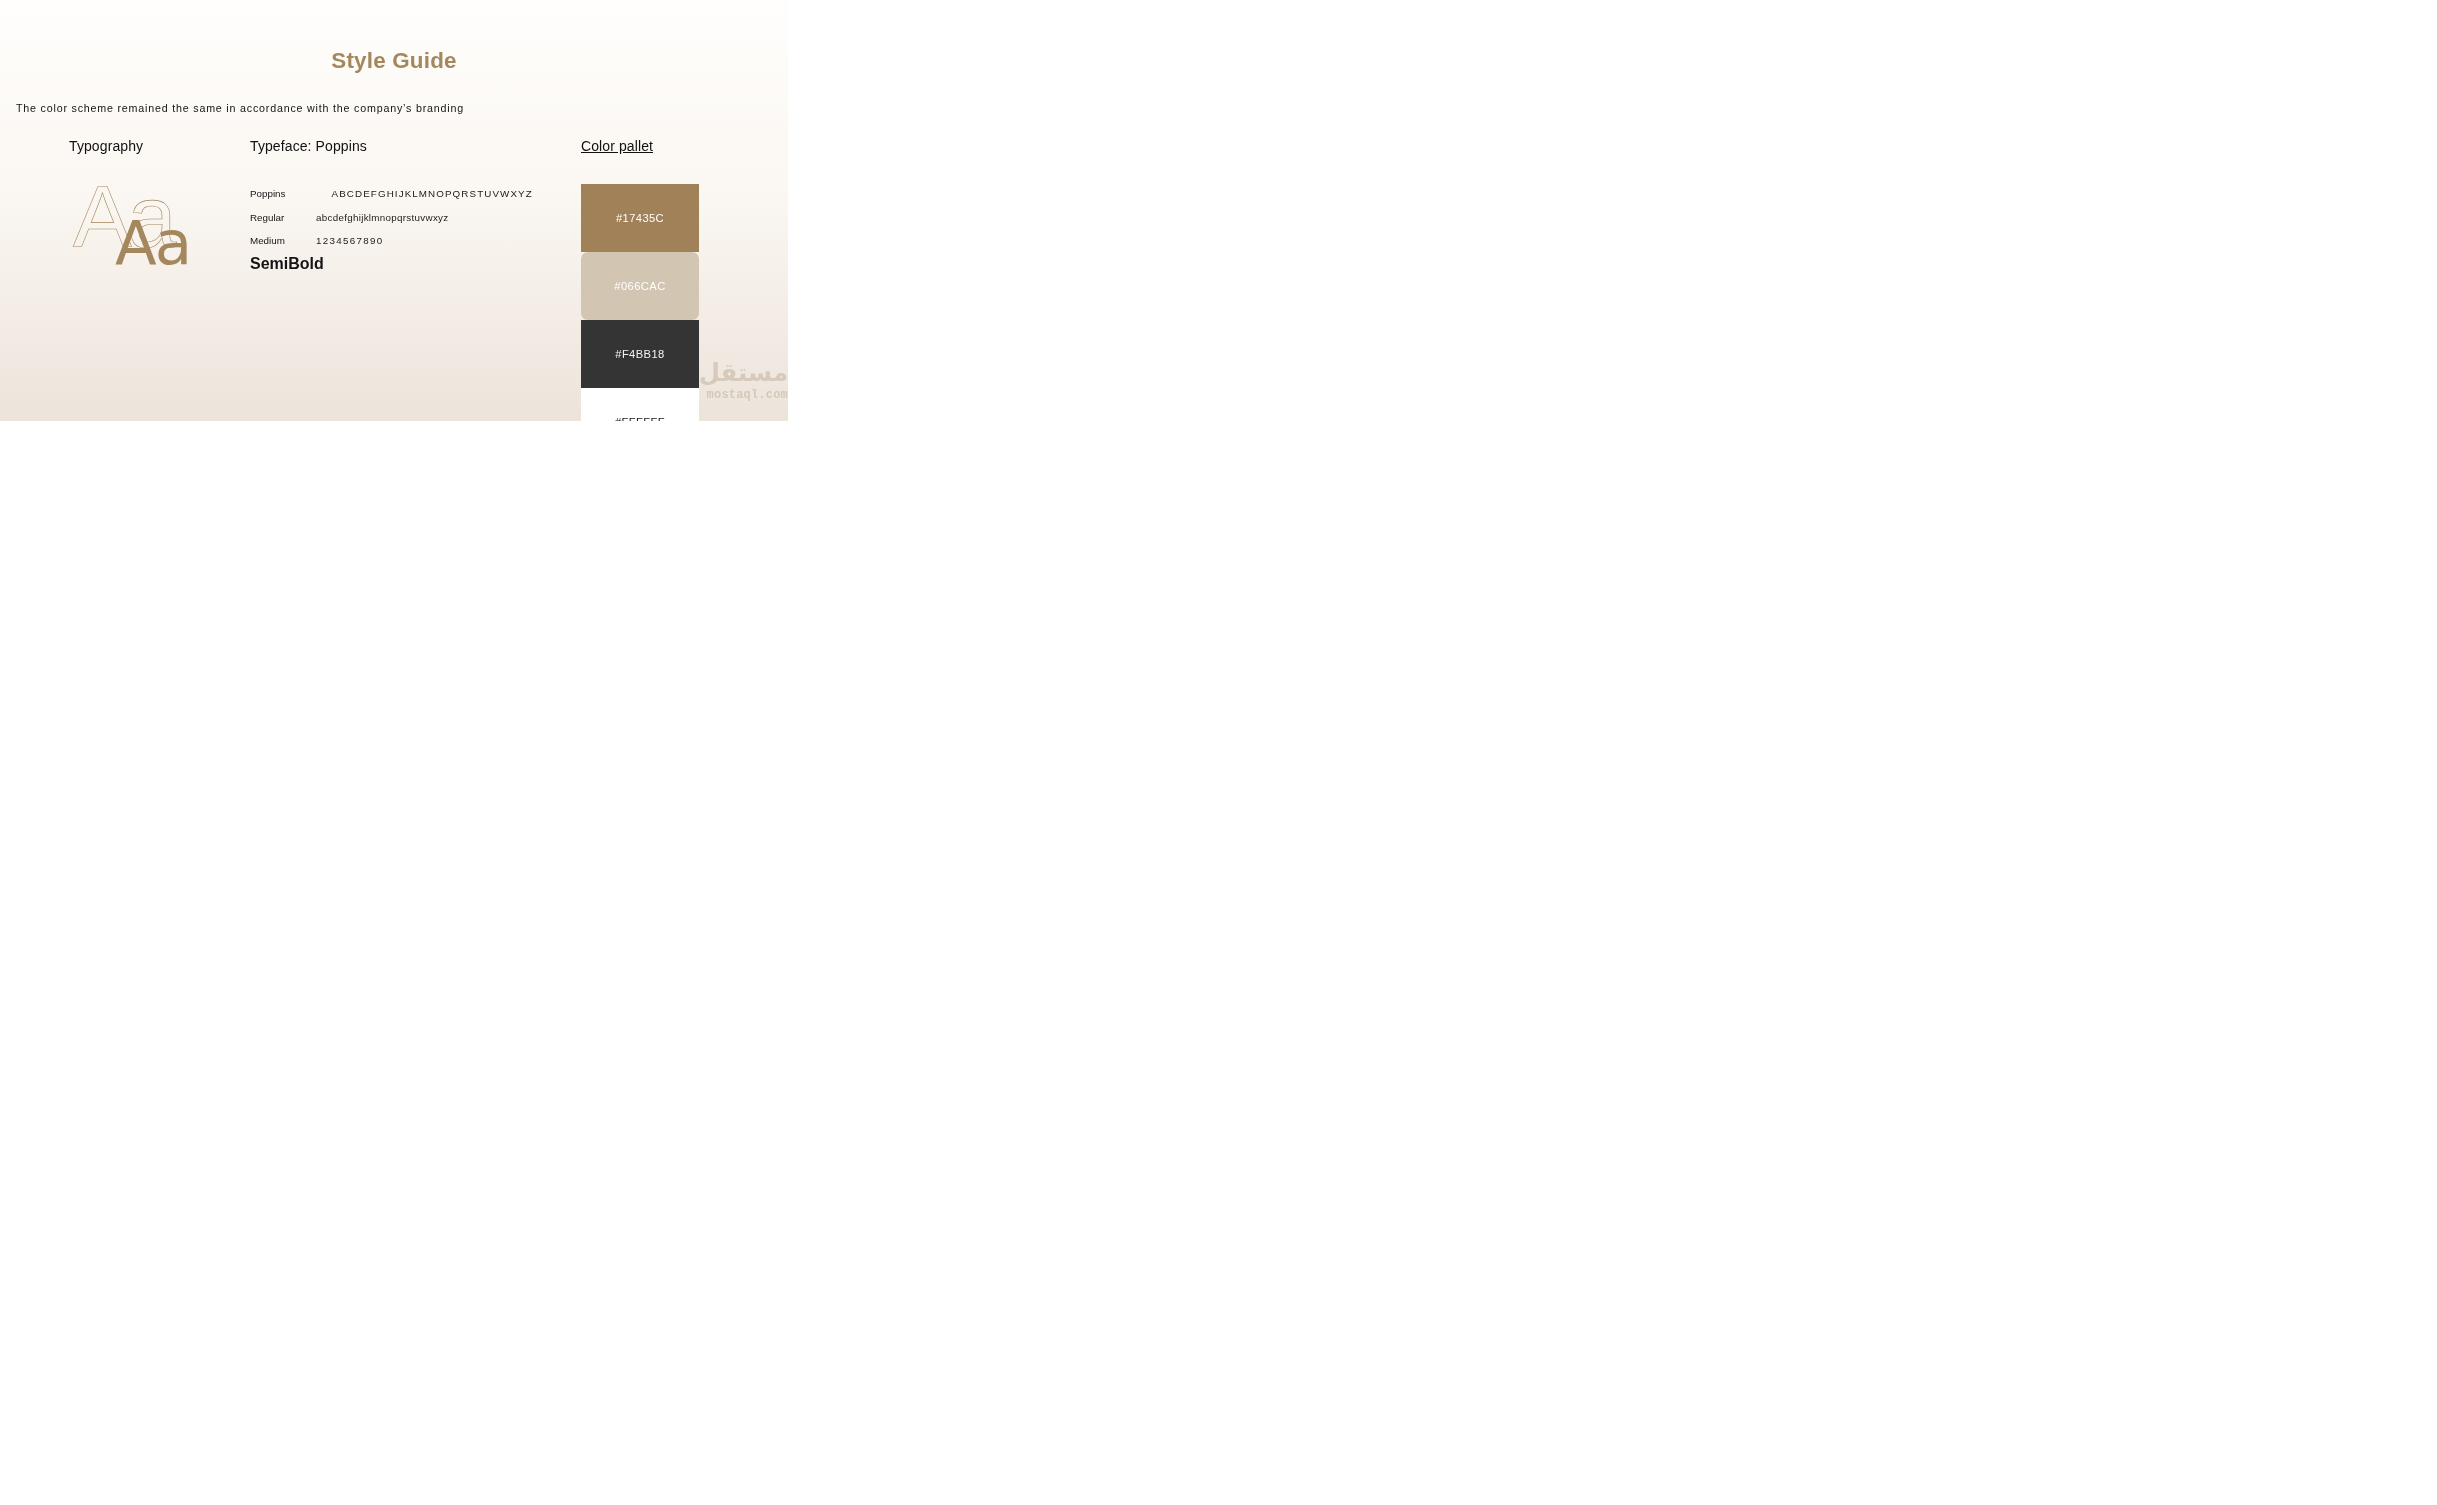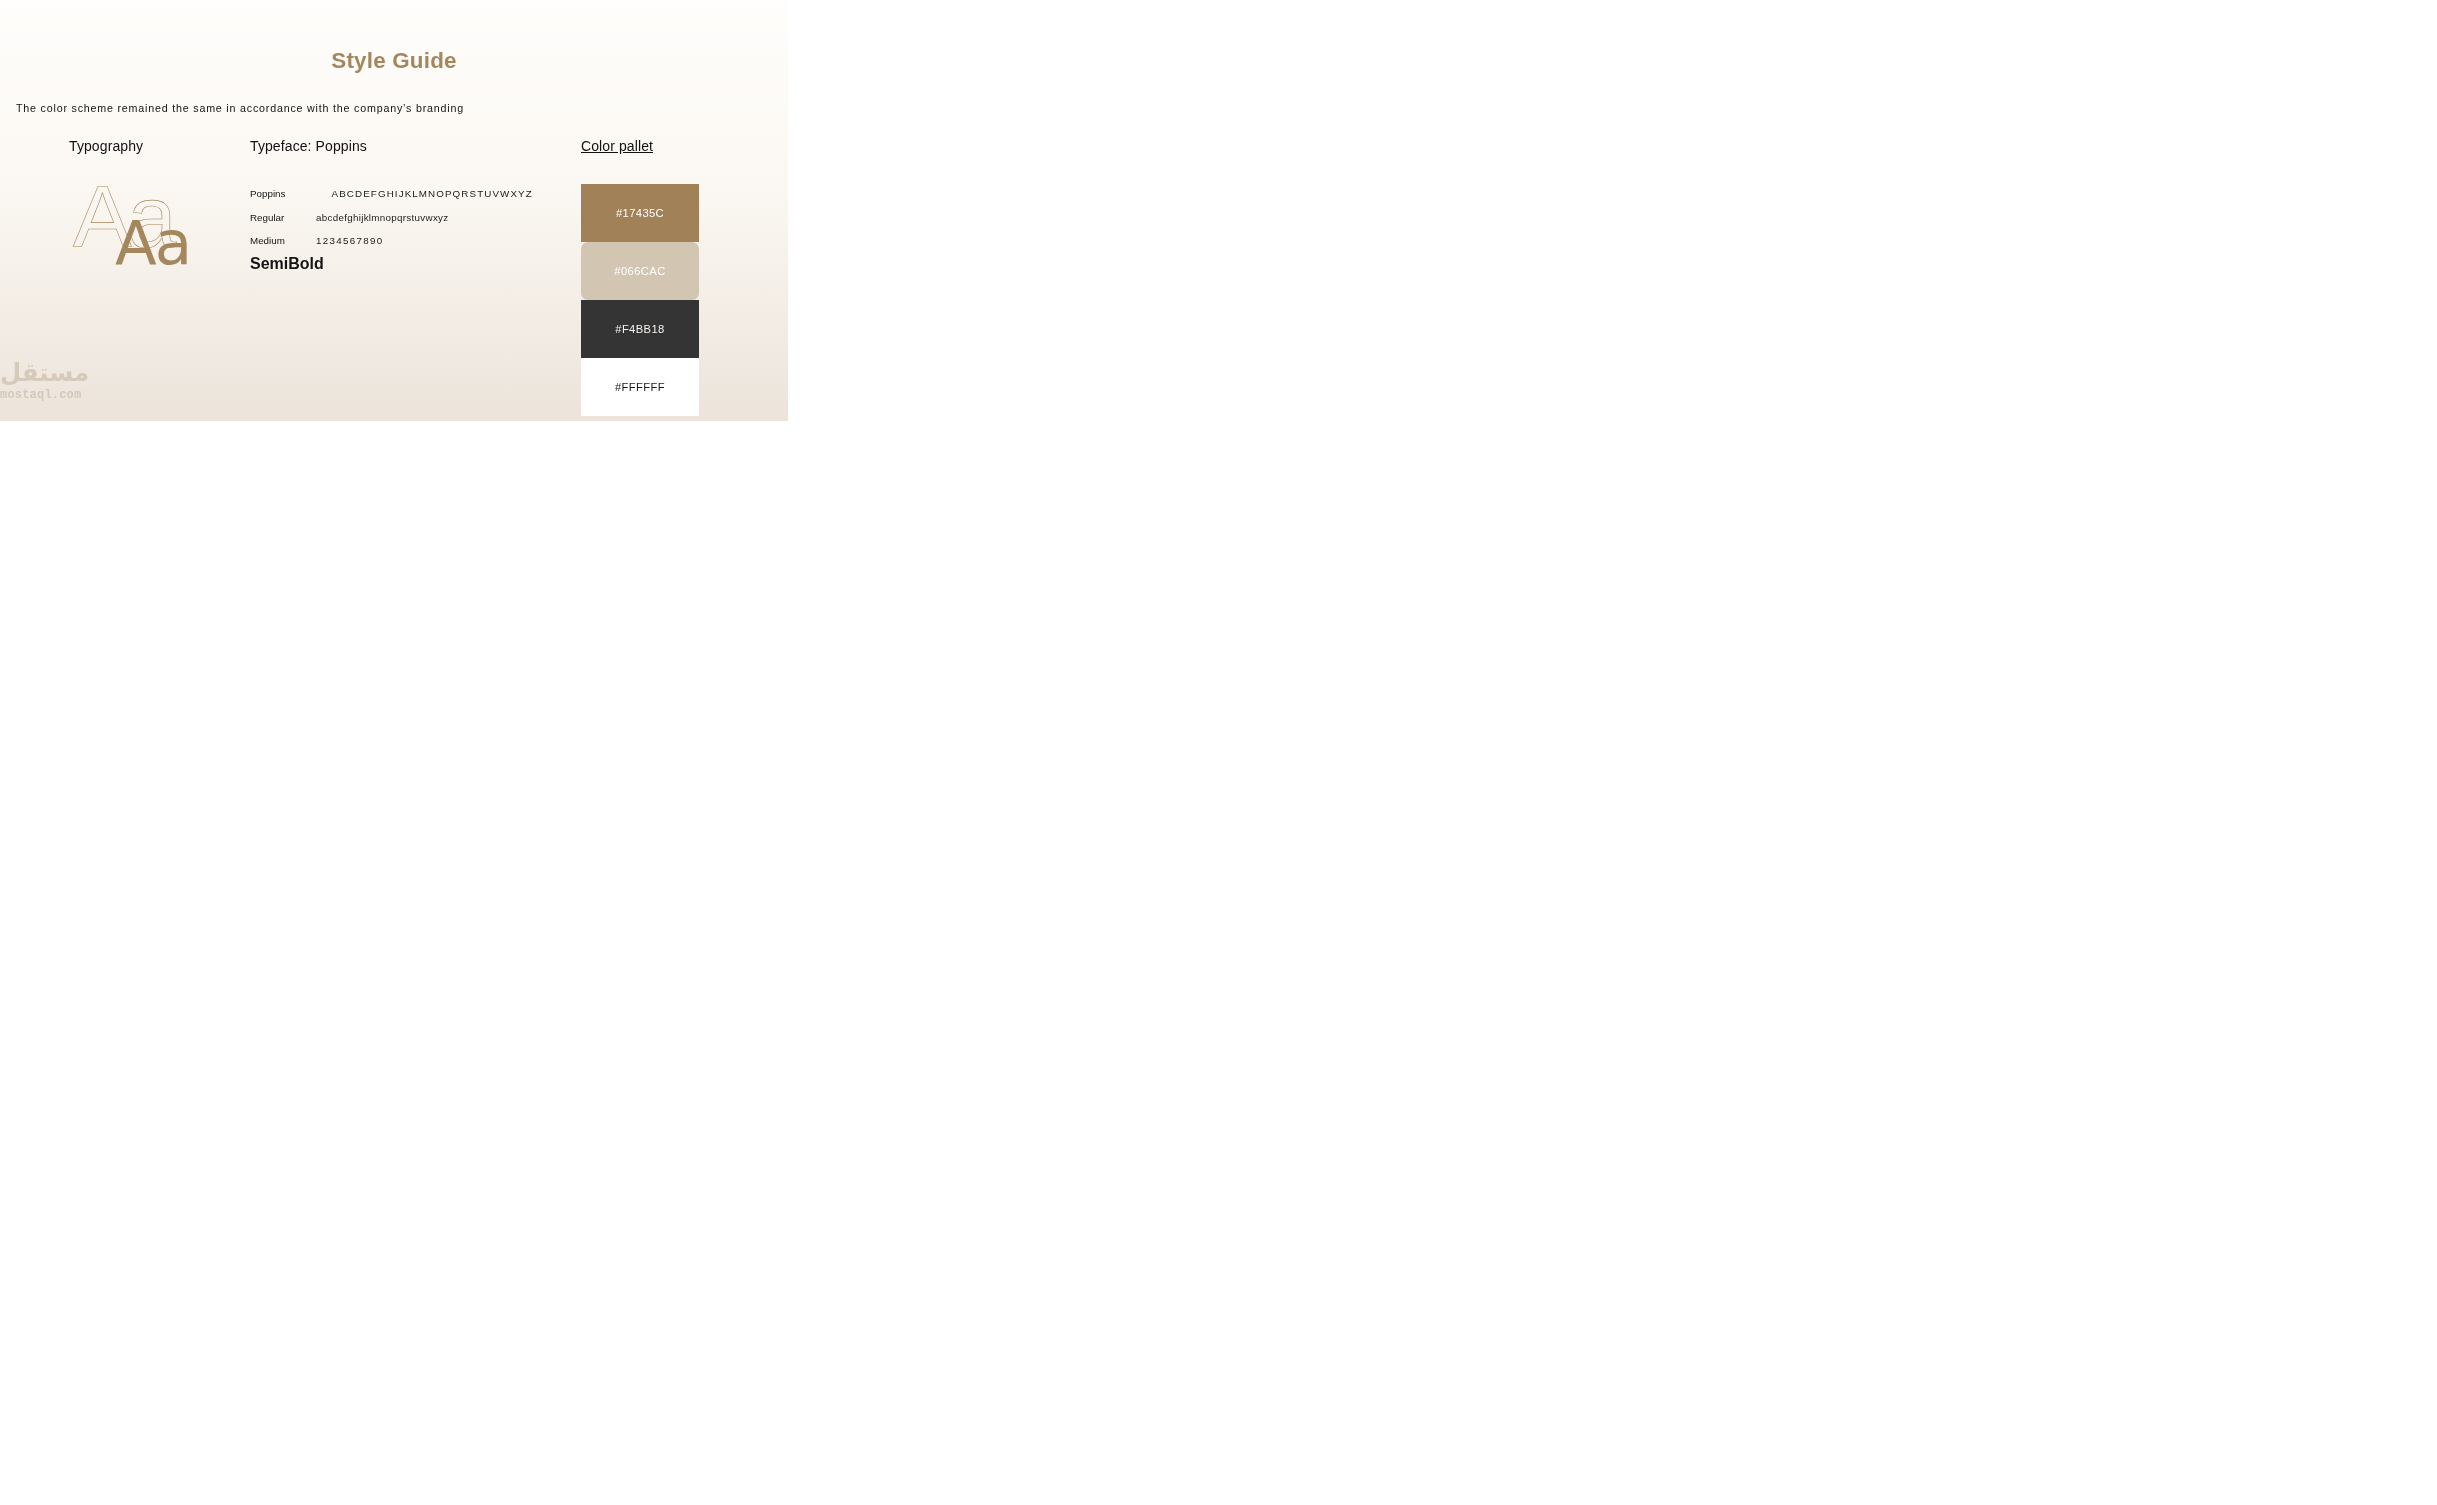--- a/index.html
+++ b/index.html
@@ -74,28 +74,28 @@
   .tf-row { display: flex; align-items: center; height: 23.4px; font-size: 9.8px; white-space: nowrap; }
   .tf-label { flex: 0 0 66px; width: 66px; color: #141414; }
   .tf-row:nth-child(4) .tf-label { font-weight: 700; font-size: 16px; }
   .tf-content { letter-spacing: 0.3px; color: #1b1b1b; }
   .tf-row:nth-child(1) .tf-content { padding-left: 15.6px; letter-spacing: 1.1px; }
   .tf-row:nth-child(3) .tf-content { letter-spacing: 1.3px; }
 
   
   .swatches { position: absolute; left: 581px; top: 184px; width: 118px; }
   .swatch {
-    height: 58px;
+    height: 68px;
     display: flex; align-items: center; justify-content: center;
     font-size: 11.2px;
     letter-spacing: 0.4px;
   }
 
   
-  .watermark { position: absolute; left: 0; top: 360px; width: 100%; text-align: left; color: #cfc1af; }
+  .watermark { position: absolute; left: 0; top: 360px; width: 100%; text-align: right; color: #cfc1af; }
   .wm-logo {
     font-family: "DejaVu Sans", sans-serif;
     font-size: 24.4px; line-height: 1.1;
     font-weight: 700;
     opacity: 0.75;
   }
   .wm-domain {
     font-size: 12px;
     font-weight: 700;
     letter-spacing: 0.2px;

